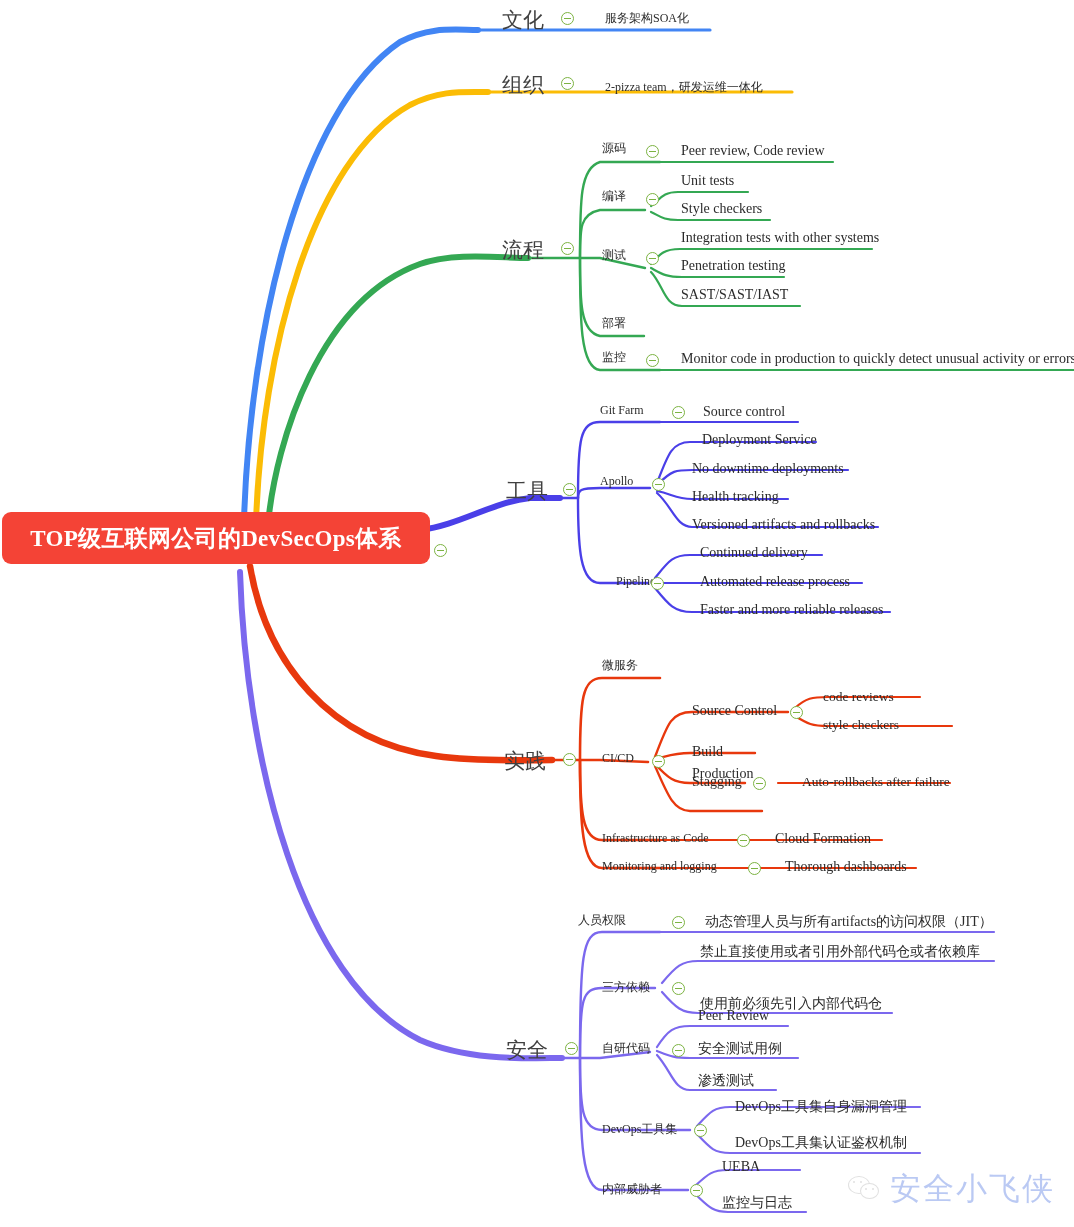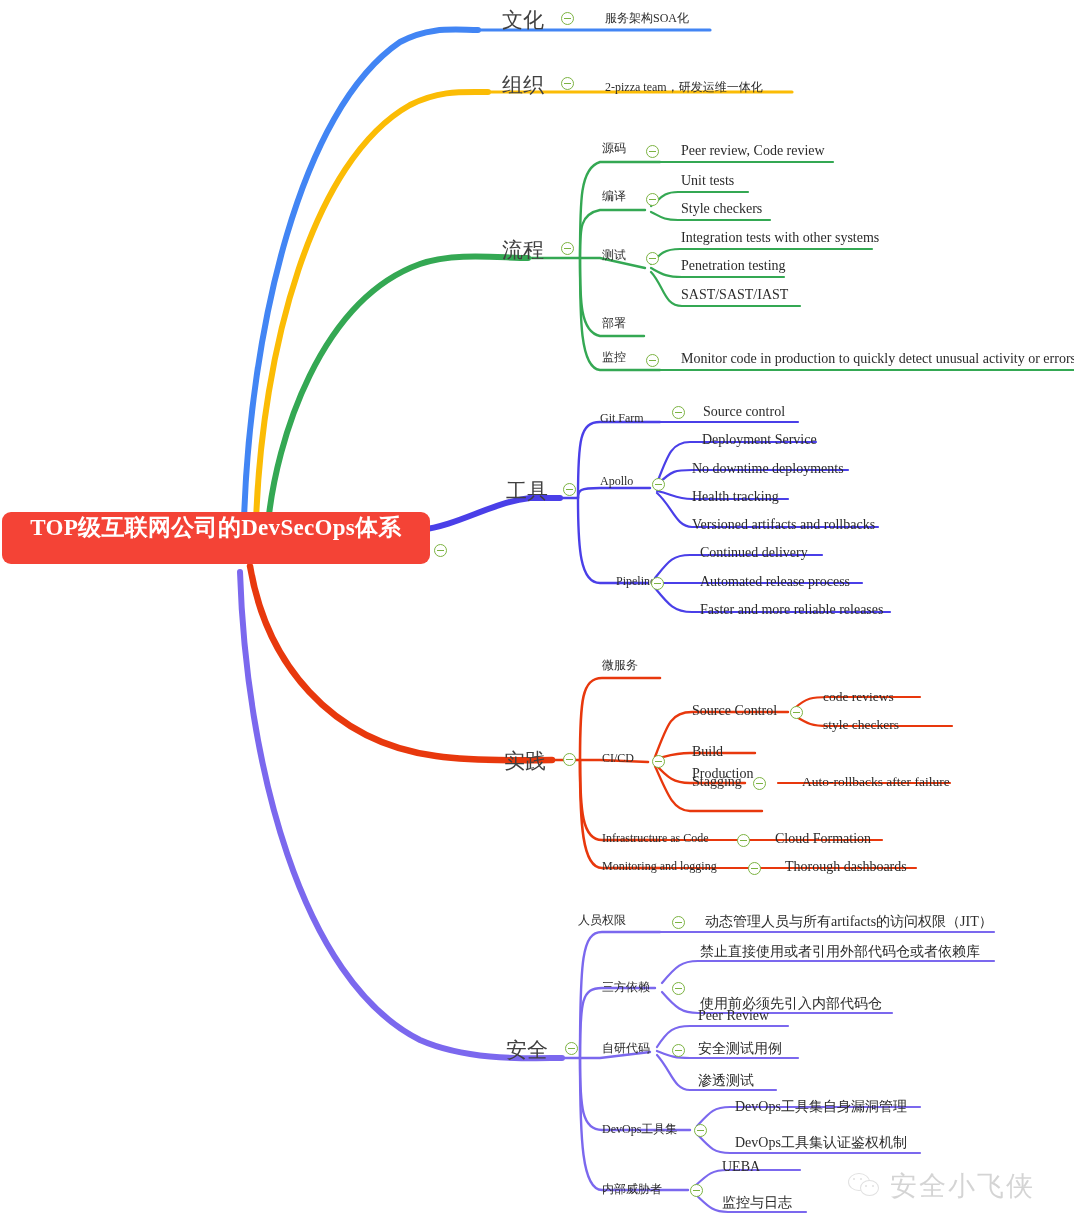--- a/index.html
+++ b/index.html
@@ -5,21 +5,21 @@
   html,body{margin:0;padding:0;background:#ffffff;}
   body{width:1074px;height:1227px;position:relative;overflow:hidden;
        font-family:"Liberation Serif","DejaVu Serif",serif;}
   #canvas{position:absolute;left:0;top:0;width:1074px;height:1227px;}
   svg.links{position:absolute;left:0;top:0;width:1074px;height:1227px;pointer-events:none;}
 
   
   .root-node{
     position:absolute;left:2px;top:512px;width:428px;height:52px;
     background:#F44336;border-radius:9px;
-    display:flex;justify-content:center;
+    display:flex;align-items:center;justify-content:center;
     color:#ffffff;font-weight:bold;font-size:23px;letter-spacing:.3px;
     font-family:"Liberation Serif","DejaVu Serif",serif;
   }
 
   
   .node-label{
     position:absolute;white-space:nowrap;color:#3c3c3c;
     font-family:"Liberation Serif","DejaVu Serif",serif;
   }
   .lvl1{font-size:21px;color:#404040;}
@@ -36,21 +36,21 @@
     content:"";position:absolute;left:2px;top:4.6px;width:7px;height:1.3px;
     background:#7cb342;
   }
 
   
   .watermark{
     position:absolute;left:848px;top:1168px;display:flex;align-items:center;
     gap:8px;opacity:.30;
   }
   .wm-text{
-    font-size:27px;color:#737373;letter-spacing:2px;
+    font-size:31px;color:#1d4ed8;letter-spacing:2px;
     font-family:"Liberation Sans","DejaVu Sans",sans-serif;
   }
   .wm-logo{width:34px;height:28px;position:relative;}
   .wm-logo .b1,.wm-logo .b2{
     position:absolute;border:1.6px solid #9b9b9b;border-radius:50%;
   }
   .wm-logo .b1{left:0;top:1px;width:20px;height:16px;}
   .wm-logo .b2{left:12px;top:8px;width:17px;height:14px;background:#fff;}
   .wm-logo i{position:absolute;width:2.4px;height:2.4px;border-radius:50%;
     background:#9b9b9b;}
@@ -196,21 +196,21 @@
   <div class="node-label lvl3" style="left:681px;top:230px;text-align:center;">Integration tests with other systems</div>
   <div class="node-label lvl3" style="left:681px;top:258px;">Penetration testing</div>
   <div class="node-label lvl3" style="left:681px;top:287px;">SAST/SAST/IAST</div>
 
   <div class="node-label lvl2" style="left:602px;top:315px;">部署</div>
 
   <div class="node-label lvl2" style="left:602px;top:349px;">监控</div>
   <div class="toggle" style="left:646px;top:354px;"></div>
   <div class="node-label lvl3" style="left:681px;top:351px;">Monitor code in production to quickly detect unusual activity or errors</div>
 
-  <div class="node-label lvl2" style="left:600px;top:403px;margin-top:8px;">Git Farm</div>
+  <div class="node-label lvl2" style="left:600px;top:403px;">Git Farm</div>
   <div class="toggle" style="left:672px;top:406px;"></div>
   <div class="node-label lvl3" style="left:703px;top:404px;">Source control</div>
 
   <div class="node-label lvl2" style="left:600px;top:474px;">Apollo</div>
   <div class="toggle" style="left:652px;top:478px;"></div>
   <div class="node-label lvl3" style="left:692px;top:432px;margin-left:10px;">Deployment Service</div>
   <div class="node-label lvl3" style="left:692px;top:461px;">No downtime deployments</div>
   <div class="node-label lvl3" style="left:692px;top:489px;">Health tracking</div>
   <div class="node-label lvl3" style="left:692px;top:517px;">Versioned artifacts and rollbacks</div>
 

